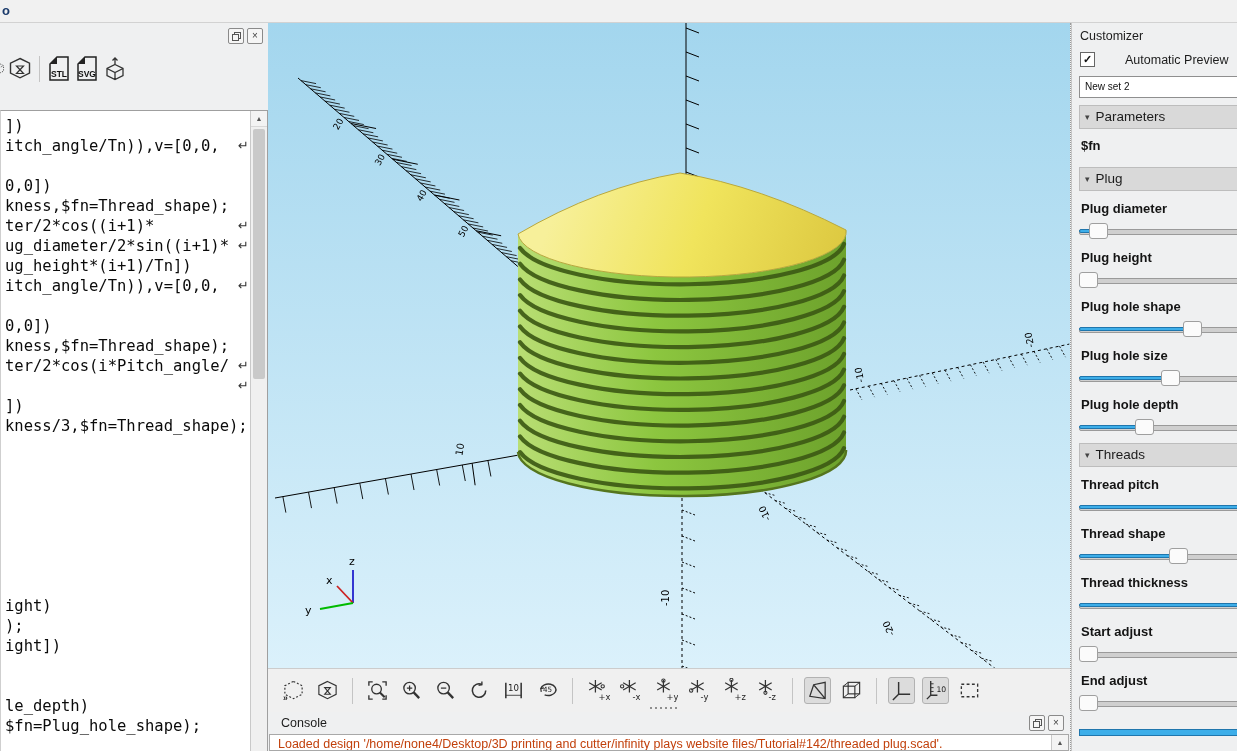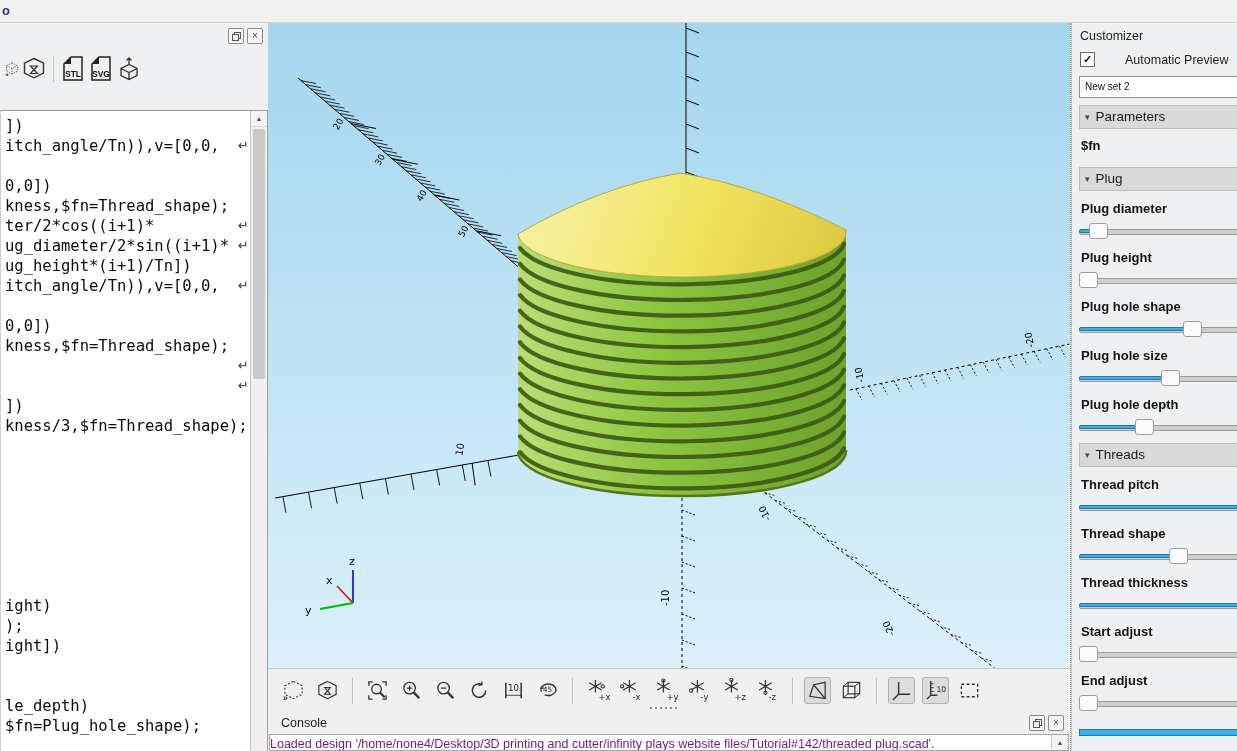--- a/index.html
+++ b/index.html
@@ -7,21 +7,21 @@
   .root{position:absolute;inset:0;}
 
   
   .topstrip{position:absolute;left:0;top:0;width:1237px;height:22px;background:#f1f1f1;border-bottom:1px solid #d2d2d2;}
   .title-frag{position:absolute;left:2px;top:3px;font-size:13px;font-weight:bold;color:#1a3a6b;}
 
   
   .editor{position:absolute;left:0;top:23px;width:268px;height:728px;background:#eff0f1;}
   .panel-btns{position:absolute;top:5px;right:5px;display:flex;gap:3px;}
   .pbtn{width:14px;height:14px;border:1px solid #8a8a8a;border-radius:2px;background:#f5f5f5;display:flex;align-items:center;justify-content:center;color:#444;font-size:10px;line-height:10px;}
-  .etoolbar{position:absolute;left:16px;top:26px;height:40px;display:flex;align-items:center;}
+  .etoolbar{position:absolute;left:2px;top:26px;height:40px;display:flex;align-items:center;}
   .eicon{width:28px;height:30px;display:flex;align-items:center;justify-content:center;color:#2e2e2e;}
   .eicon svg{display:block;}
   .esep{width:1px;height:26px;background:#c4c4c4;margin:0 5px;}
   .editor-code{position:absolute;left:0;top:87px;right:0;bottom:0;background:#fff;border-top:1px solid #9f9f9f;border-right:1px solid #9f9f9f;border-left:1px solid #cfcfcf;}
   .code-lines{position:absolute;left:0;top:0;right:16px;bottom:0;overflow:hidden;padding:6px 0 0 4px;}
   .code-line{height:20px;position:relative;white-space:pre;font-family:"DejaVu Sans Mono",monospace;font-size:15.5px;color:#0a0a0a;}
   .code-line .wrap{position:absolute;right:2px;top:1px;font-size:13px;color:#333;font-family:"DejaVu Sans",sans-serif;}
   .escroll{position:absolute;top:0;right:0;bottom:0;width:16px;background:#f0f0f0;border-left:1px solid #c9c9c9;}
   .scroll-up{height:15px;border-bottom:1px solid #d8d8d8;display:flex;align-items:center;justify-content:center;font-size:7px;color:#555;background:#f3f3f3;}
   .scroll-thumb{position:absolute;left:2px;right:2px;top:18px;height:250px;background:#c9c9c9;border-radius:2px;}
@@ -36,21 +36,21 @@
   .vicon svg{display:block;}
   .vicon.pressed{background:#dcdcdc;border:1px solid #b2b2b2;border-radius:3px;box-sizing:border-box;}
   .vsep{width:1px;height:26px;background:#c4c4c4;margin:0 4px;}
   .svgtext{font-family:"DejaVu Sans",sans-serif;fill:#222;}
 
   
   .console{position:absolute;left:268px;top:712px;width:802px;height:39px;background:#eff0f1;}
   .console-head{height:22px;display:flex;align-items:center;padding:0 6px 0 13px;}
   .console-title{flex:1;font-size:12.5px;color:#1c1c1c;}
   .console-body{position:absolute;left:1px;right:1px;top:22px;bottom:0;background:#fff;border:1px solid #a8a8a8;overflow:hidden;}
-  .console-line{font-size:12.5px;color:#701a75;padding:2px 20px 0 0;white-space:nowrap;}
+  .console-line{font-size:12.5px;color:#c2410c;padding:2px 20px 0 8px;white-space:nowrap;}
   .cscroll{position:absolute;top:0;right:0;bottom:0;width:16px;background:#f0f0f0;border-left:1px solid #c9c9c9;}
   .hdots{position:absolute;left:650px;top:707px;display:flex;gap:3px;}
   .hdots i{width:2px;height:2px;background:#8f8f8f;display:block;}
 
   
   .vsplit{position:absolute;left:1070px;top:23px;width:1px;height:728px;border-left:1px dotted #9a9a9a;}
   .customizer{position:absolute;left:1071px;top:23px;width:166px;height:728px;background:#eff0f1;border-left:1px solid #c6c6c6;overflow:hidden;}
   .cust-inner{position:absolute;left:7px;top:0;right:-40px;}
   .cust-title{font-size:12.5px;color:#1c1c1c;padding:6px 0 2px 1px;}
   .chkrow{display:flex;align-items:center;gap:6px;margin:7px 0 9px 1px;}
@@ -132,21 +132,21 @@
           <div class="code-line"><span></span></div>
           <div class="code-line"><span>0,0])</span></div>
           <div class="code-line"><span>kness,$fn=Thread_shape);</span></div>
           <div class="code-line"><span>ter/2*cos((i+1)*</span><span class="wrap">↵</span></div>
           <div class="code-line"><span>ug_diameter/2*sin((i+1)*</span><span class="wrap">↵</span></div>
           <div class="code-line"><span>ug_height*(i+1)/Tn])</span></div>
           <div class="code-line"><span>itch_angle/Tn)),v=[0,0,</span><span class="wrap">↵</span></div>
           <div class="code-line"><span></span></div>
           <div class="code-line"><span>0,0])</span></div>
           <div class="code-line"><span>kness,$fn=Thread_shape);</span></div>
-          <div class="code-line"><span class="wrap">↵</span></div>
+          <div class="code-line"><span>ter/2*cos(i*Pitch_angle/</span><span class="wrap">↵</span></div>
           <div class="code-line"><span class="wrap">↵</span></div>
           <div class="code-line"><span>])</span></div>
           <div class="code-line"><span>kness/3,$fn=Thread_shape);</span></div>
           <div class="code-line"><span></span></div>
           <div class="code-line"><span></span></div>
           <div class="code-line"><span></span></div>
           <div class="code-line"><span></span></div>
           <div class="code-line"><span></span></div>
           <div class="code-line"><span></span></div>
           <div class="code-line"><span></span></div>

